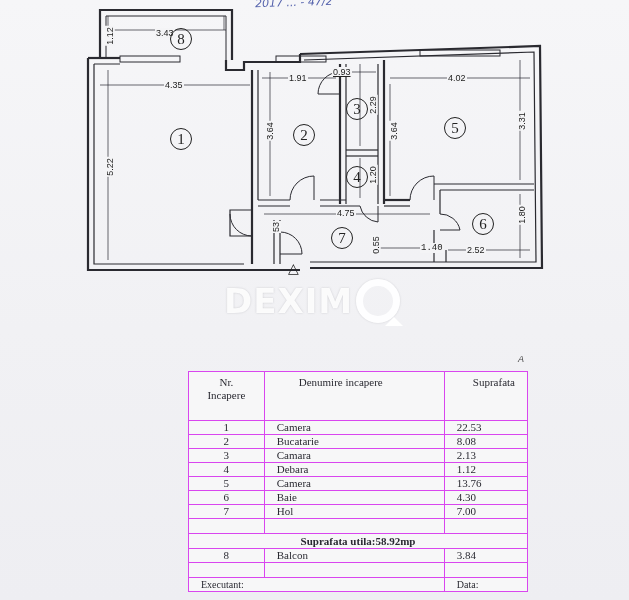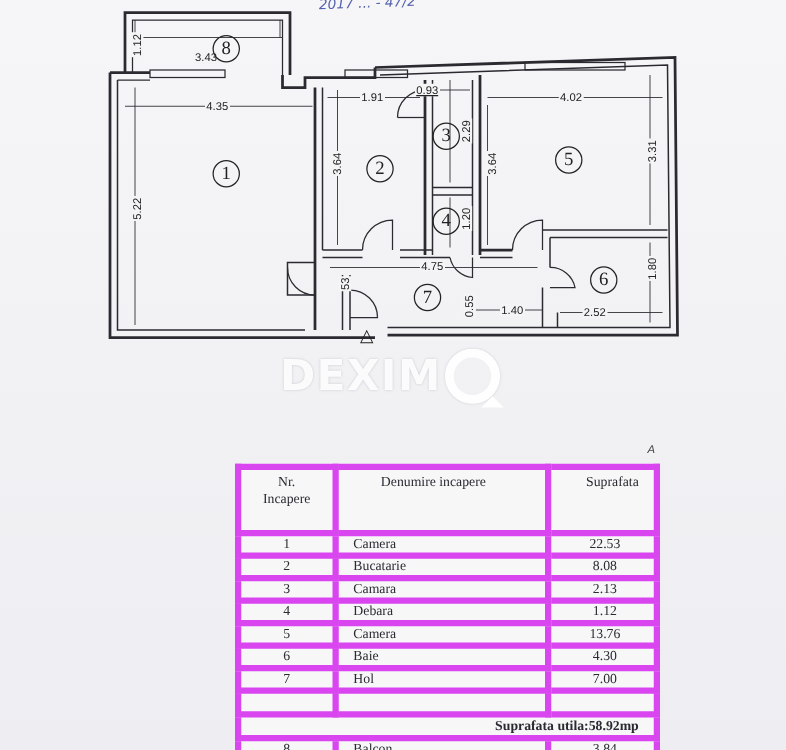--- a/index.html
+++ b/index.html
@@ -20,28 +20,28 @@
     font-family:"Liberation Serif", serif; font-size:15px; text-align:center; line-height:20px; color:#222; background:transparent; }
   .watermark { position:absolute; left:224px; top:279px; display:flex; align-items:center;
     font-family:"DejaVu Sans", sans-serif; font-weight:bold; font-size:34px; color:rgba(255,255,255,0.92);
     letter-spacing:1px; text-shadow:0 0 2px rgba(120,120,130,0.35); }
   .wm-o { display:inline-block; width:30px; height:30px; border:7px solid rgba(255,255,255,0.92); border-radius:50%; margin-left:3px; position:relative; box-shadow:0 0 2px rgba(120,120,130,0.3); }
   .wm-house { position:absolute; right:-10px; bottom:-10px; width:0; height:0;
     border-left:9px solid transparent; border-right:9px solid transparent; border-bottom:9px solid rgba(255,255,255,0.95); }
   .mark-a { position:absolute; left:518px; top:354px; font-size:9px; color:#444; font-family:"Liberation Sans", sans-serif; font-style:italic; }
 
   table.area { position:absolute; left:188px; top:371px; width:340px; border-collapse:collapse; font-size:11px; background:#f7f7f8; }
-  table.area td, table.area th { border:5px solid #d946ef; padding:0 12px; height:13px; line-height:13px; }
+  table.area td, table.area th { border:1px solid #d946ef; padding:0 12px; height:13px; line-height:13px; }
   table.area th { font-weight:normal; vertical-align:top; height:44px; padding-top:4px; }
   table.area th.c1 { width:52px; text-align:center; }
   table.area th.c2 { text-align:left; padding-left:34px; width:142px;margin-top:31px; }
   table.area th.c3 { text-align:left; padding-left:28px; }
   table.area td.n { text-align:center; }
-  table.area td.v { text-align:center; padding-right:8px; }
-  table.area tr.summary td { font-weight:bold; text-align:right; height:14px; }
+  table.area td.v { text-align:left; padding-right:8px; }
+  table.area tr.summary td { font-weight:bold; text-align:center; height:14px; }
   table.area tr.blank td { height:14px; }
   table.area tr.footer td { height:12px; font-size:10px; vertical-align:bottom; }
 </style>
 </head>
 <body>
 
 <div class="page">
 
   <div class="top-scribble">2017 ... - 47/2</div>
 
@@ -111,35 +111,35 @@
           <path d="M390 84 L390 196"></path>
         <path d="M520 60 L520 180"></path>
           <path d="M520 194 L520 258"></path>
           <path d="M264 214 L430 214"></path>
         <path d="M374 248 L434 248"></path>
           <path d="M448 250 L530 250"></path>
       </g>
     </g>
   </svg>
 
-  <div class="dim" style="left:155px;top:41px;">3.43</div>
+  <div class="dim" style="left:155px;top:28px;">3.43</div>
   <div class="dim v" style="left:100px;top:31px;">1.12</div>
   <div class="dim" style="left:164px;top:80px;">4.35</div>
   <div class="dim v" style="left:100px;top:162px;">5.22</div>
   <div class="dim" style="left:288px;top:73px;">1.91</div>
   <div class="dim v" style="left:260px;top:126px;">3.64</div>
   <div class="dim" style="left:332px;top:67px;text-decoration:underline;">0.93</div>
   <div class="dim v" style="left:363px;top:100px;">2.29</div>
   <div class="dim v" style="left:363px;top:170px;">1.20</div>
   <div class="dim" style="left:447px;top:73px;">4.02</div>
   <div class="dim v" style="left:384px;top:126px;">3.64</div>
   <div class="dim v" style="left:512px;top:116px;">3.31</div>
   <div class="dim" style="left:336px;top:208px;">4.75</div>
   <div class="dim v" style="left:366px;top:240px;">0.55</div>
-  <div class="dim" style="left:400px;top:243px;">1.40</div>
+  <div class="dim" style="left:420px;top:243px;font-family:Liberation Mono, monospace;">1.40</div>
   <div class="dim v" style="left:270px;top:222px;">53</div>
   <div class="dim" style="left:466px;top:245px;">2.52</div>
   <div class="dim v" style="left:512px;top:210px;">1.80</div>
 
   <div class="room-num" style="left:170px;top:28px;">8</div>
   <div class="room-num" style="left:170px;top:128px;">1</div>
   <div class="room-num" style="left:293px;top:124px;">2</div>
   <div class="room-num" style="left:346px;top:98px;">3</div>
   <div class="room-num" style="left:346px;top:166px;">4</div>
   <div class="room-num" style="left:444px;top:117px;">5</div>

